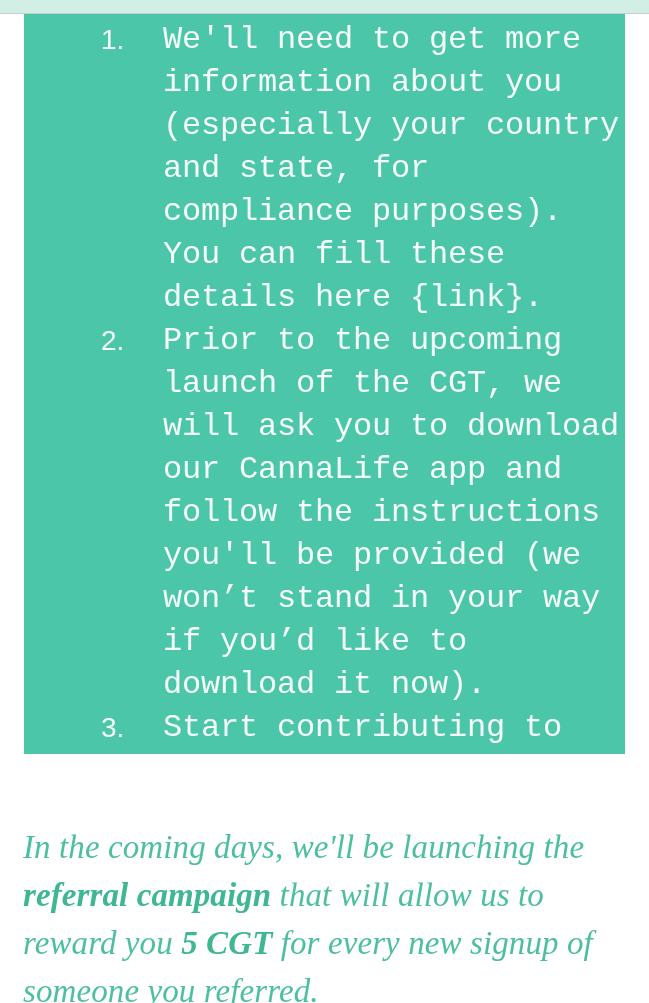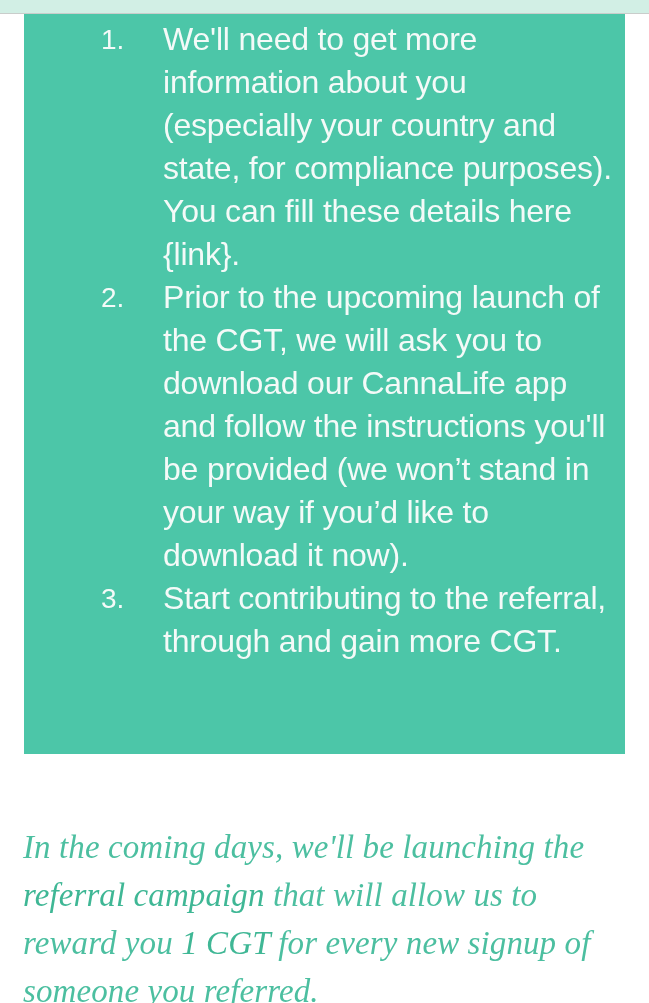--- a/index.html
+++ b/index.html
@@ -69,20 +69,21 @@
     padding-right: 0;
     color: #f4faf8;
     font-size: 28px;
     line-height: 43px;
   }
 
   .callout-item .item-text {
     flex: 0 1 auto;
     padding-left: 39px;
     max-width: 458px;
+    font-family: Liberation Mono, monospace;
   }
 
   
   .callout-inner {
     padding-top: 4px;
     padding-left: 61px;
   }
 
   
   .closing {
@@ -91,21 +92,21 @@
     left: 23px;
     width: 610px;
     color: #4cbfa0;
     font-family: "Liberation Serif", serif;
     font-style: italic;
     font-size: 33px;
     line-height: 48px;
     letter-spacing: 0.1px;
   }
   .closing b {
-    font-weight: 400;
+    font-weight: 700;
     font-style: italic;
     color: #3fb795;
   }
 </style>
 </head>
 <body>
 
 <div class="top-band"></div>
 <div class="top-band-rule"></div>
 
@@ -125,13 +126,13 @@
 
       <li class="callout-item">
         <span class="marker">3.</span>
         <span class="item-text">Start contributing to the referral, through and gain more CGT.</span>
       </li>
 
     </ol>
   </div>
 </div>
 
-<p class="closing"><span>In the coming days, we'll be launching the </span><b>referral campaign</b><span> that will allow us to reward you </span><b>1 CGT</b><span> for every new signup of someone you referred.</span></p>
+<p class="closing"><span>In the coming days, we'll be launching the </span><b>referral campaign</b><span> that will allow us to reward you </span><b>5 CGT</b><span> for every new signup of someone you referred.</span></p>
 
 </body></html>

